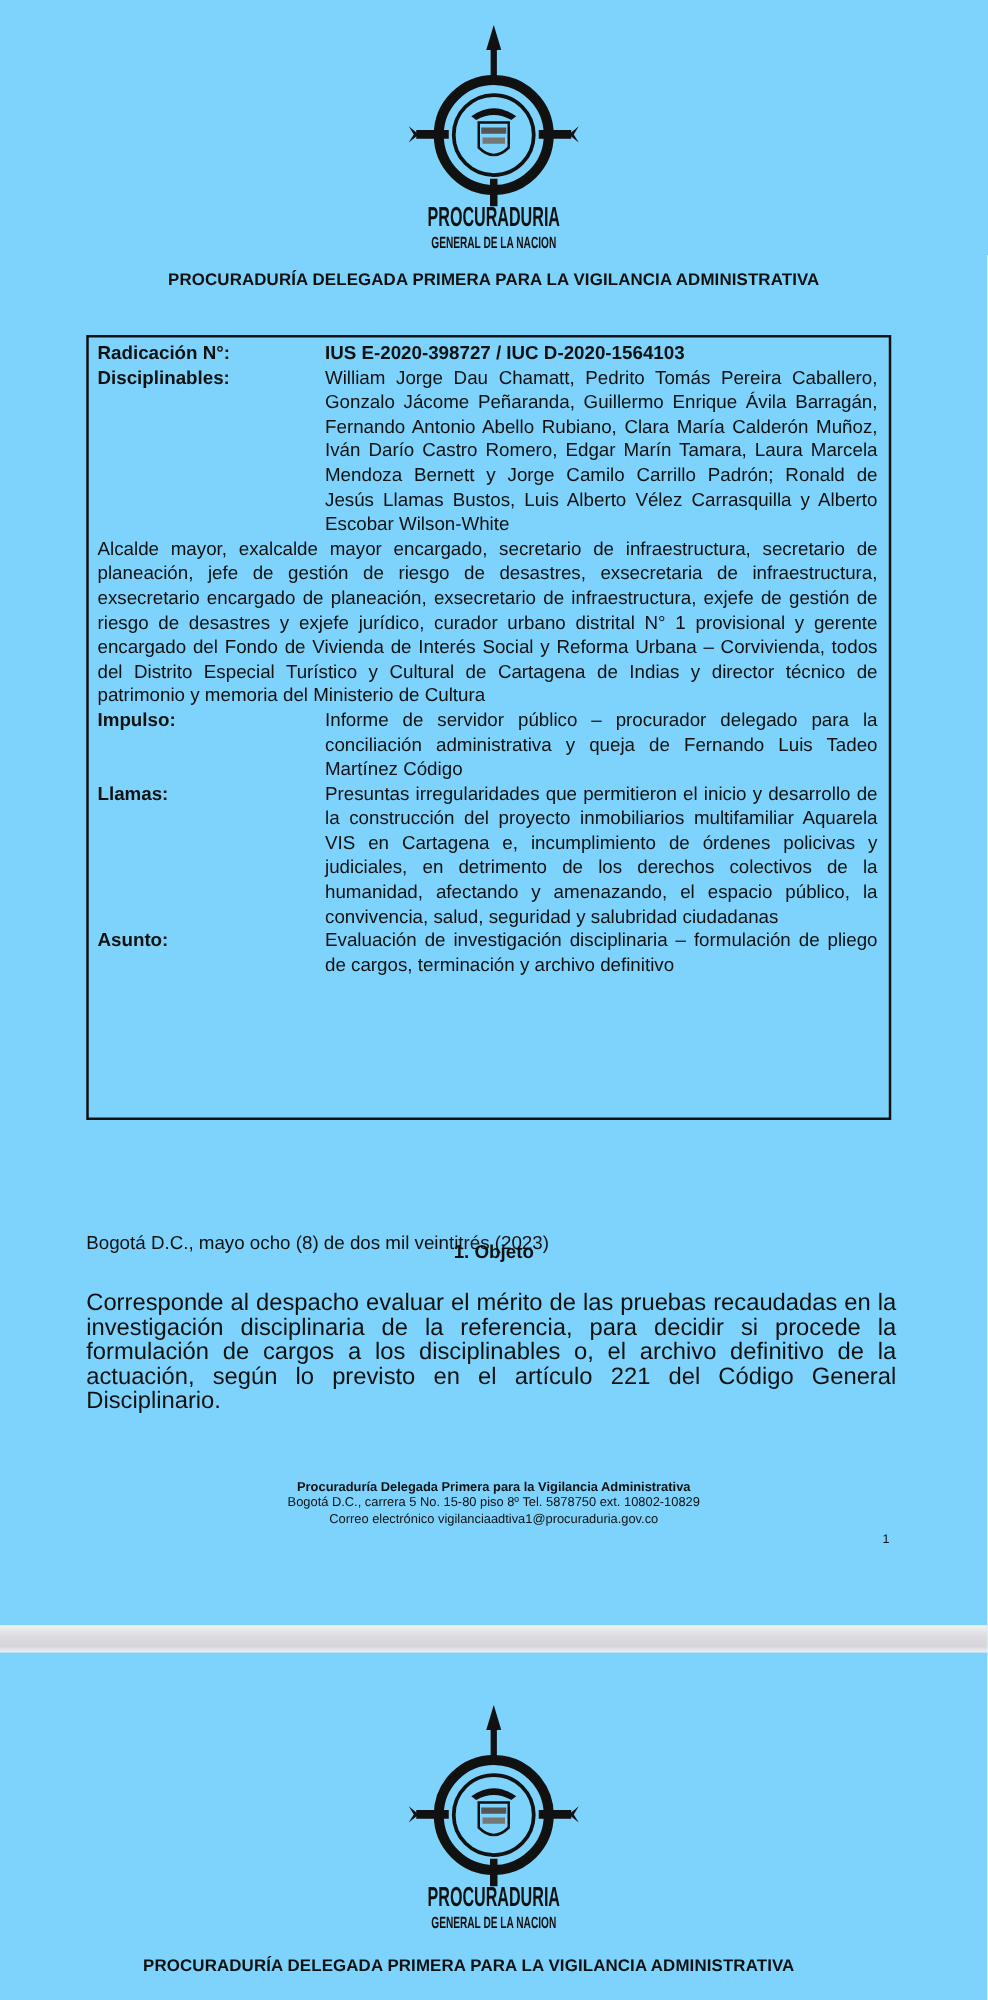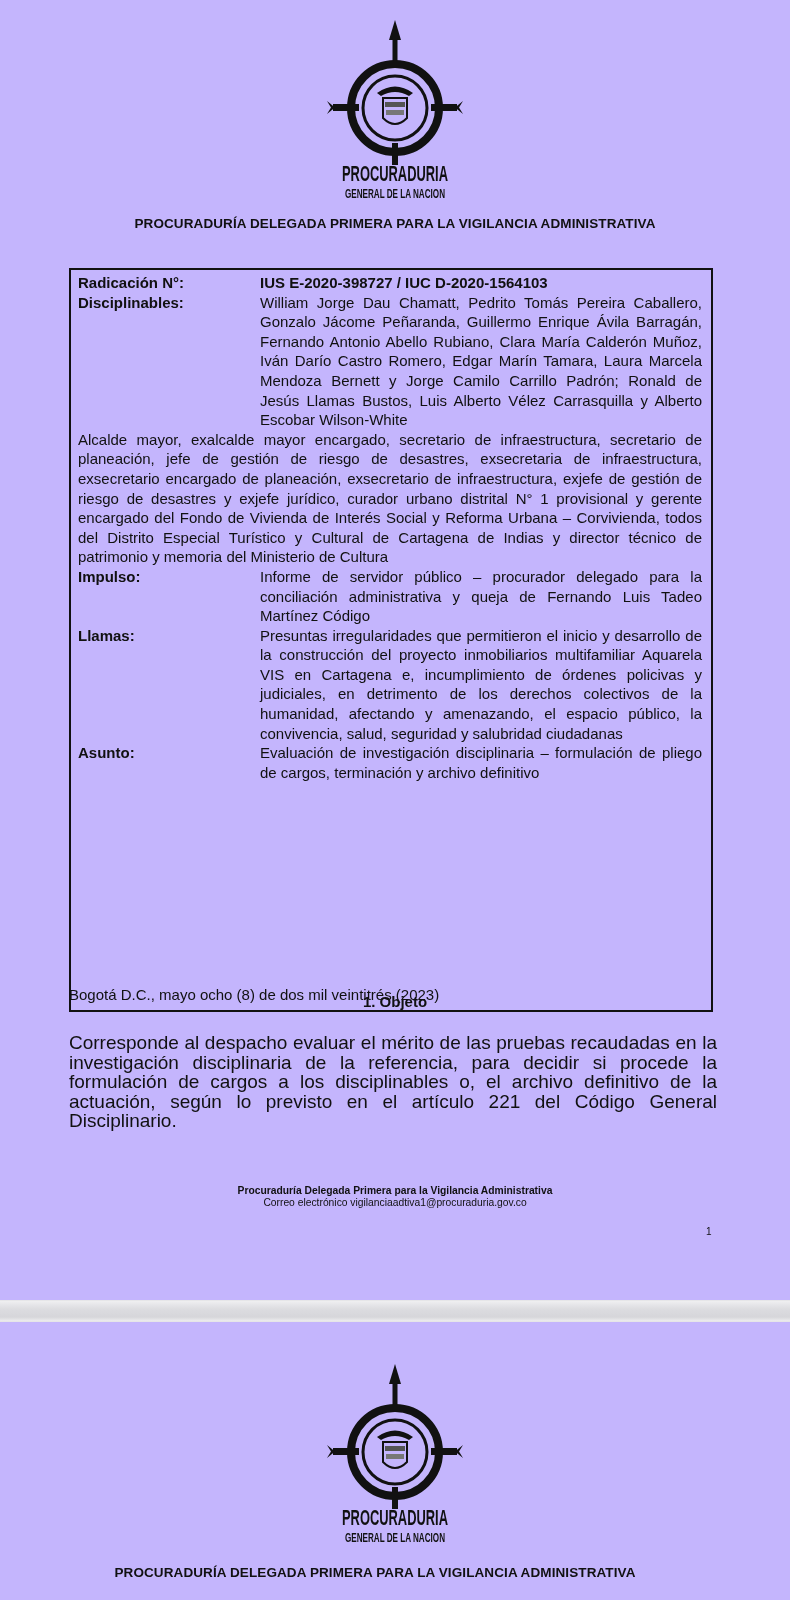--- a/index.html
+++ b/index.html
@@ -1,38 +1,38 @@
 <!DOCTYPE html>
 <html><head>
 <meta charset="utf-8">
 <style>
   * { box-sizing: border-box; margin: 0; padding: 0; }
   html, body { width: 790px; height: 1600px; background: #ffffff; overflow: hidden; }
   body { font-family: "Liberation Sans", sans-serif; color: #111; position: relative; }
 
-  .page { position: absolute; left: 0; width: 790px; background: #c4b5fd; }
+  .page { position: absolute; left: 0; width: 790px; background: #7dd3fc; }
   .page1 { top: 0; height: 1300px; }
   .page2 { top: 1322px; height: 278px; }
 
   .page-gap {
     position: absolute; left: 0; top: 1300px; width: 790px; height: 22px;
     background: linear-gradient(#efeff1, #dcdce0 40%, #d6d6da 80%, #ececee);
     border-top: 1px solid #e6e6e8; border-bottom: 1px solid #e6e6e8;
   }
 
   .logo { position: absolute; left: 0; width: 790px; height: 200px; }
   .logo svg { display: block; margin: 0 auto; }
 
   .office-title {
     position: absolute; left: 0; width: 790px; text-align: center;
     font-weight: bold; font-size: 13.5px; letter-spacing: 0.1px; color: #111;
   }
 
   .case-box {
-    position: absolute; left: 69px; top: 268px; width: 644px; height: 744px;
+    position: absolute; left: 69px; top: 268px; width: 644px; height: 628px;
     border: 2px solid #111; padding: 3px 7px 0 7px;
     font-size: 15px; line-height: 19.6px;
   }
   .row { display: flex; }
   .row .lbl { width: 182px; flex: 0 0 182px; font-weight: bold; }
   .row .val { flex: 1; text-align: justify; padding-right: 2px; }
   .row.bold .lbl, .row.bold .val { font-weight: bold; }
 
   .date-line { position: absolute; left: 69px; top: 986px; font-size: 15px; }
   .section-heading { position: absolute; left: 0; width: 790px; top: 993px; text-align: center; font-weight: bold; font-size: 15px; }
@@ -102,20 +102,21 @@
       <div class="val">Evaluación de investigación disciplinaria – formulación de pliego de cargos, terminación y archivo definitivo</div>
     </div>
   </div>
 
   <div class="date-line">Bogotá D.C., mayo ocho (8) de dos mil veintitrés (2023)</div>
   <div class="section-heading">1. Objeto</div>
   <div class="paragraph">Corresponde al despacho evaluar el mérito de las pruebas recaudadas en la investigación disciplinaria de la referencia, para decidir si procede la formulación de cargos a los disciplinables o, el archivo definitivo de la actuación, según lo previsto en el artículo 221 del Código General Disciplinario.</div>
 
   <div class="footer">
     <div class="f1">Procuraduría Delegada Primera para la Vigilancia Administrativa</div>
+    <div>Bogotá D.C., carrera 5 No. 15-80 piso 8º Tel. 5878750 ext. 10802-10829</div>
     <div>Correo electrónico vigilanciaadtiva1@procuraduria.gov.co</div>
   </div>
   <div class="page-number">1</div>
 </div>
 
 <div class="page-gap"></div>
 
 <div class="page page2">
   <div class="logo" style="top:40px;">
     <svg width="140" height="185" viewBox="0 0 140 185">

